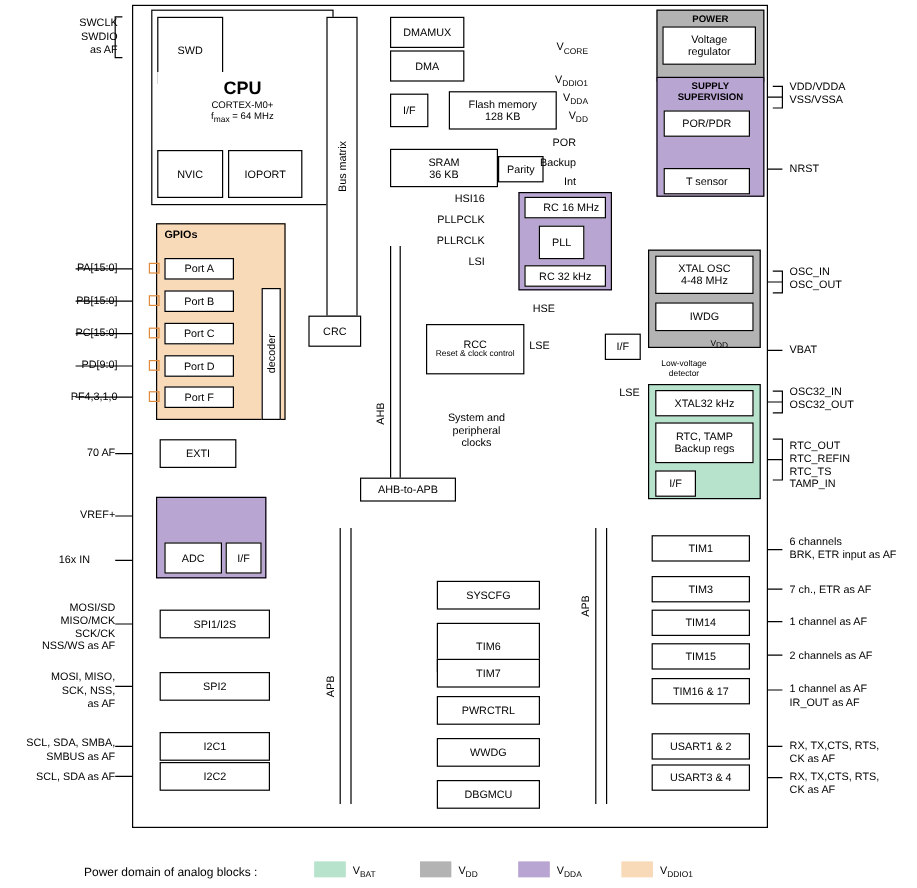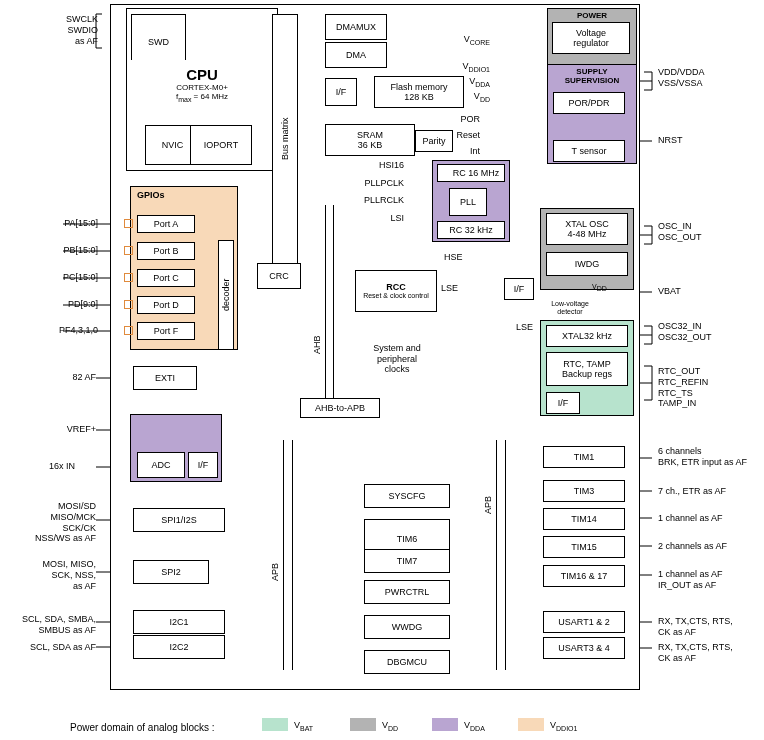--- a/index.html
+++ b/index.html
@@ -132,21 +132,21 @@
 </svg>
 
 <div class="lbl r" style="left:30px;top:14px;width:68px;">SWCLK
 SWDIO
 as AF</div>
 <div class="lbl r" style="left:18px;top:218px;width:80px;">PA[15:0]</div>
 <div class="lbl r" style="left:18px;top:245px;width:80px;">PB[15:0]</div>
 <div class="lbl r" style="left:18px;top:272px;width:80px;">PC[15:0]</div>
 <div class="lbl r" style="left:18px;top:299px;width:80px;">PD[9:0]</div>
 <div class="lbl r" style="left:18px;top:325px;width:80px;">PF4,3,1,0</div>
-<div class="lbl r" style="left:28px;top:372px;width:68px;">82 AF</div>
+<div class="lbl r" style="left:28px;top:372px;width:68px;">70 AF</div>
 <div class="lbl r" style="left:28px;top:424px;width:68px;">VREF+</div>
 <div class="lbl r" style="left:28px;top:461px;width:68px;text-align:center;">16x IN</div>
 <div class="lbl r" style="left:10px;top:501px;width:86px;">MOSI/SD
 MISO/MCK
 SCK/CK
 NSS/WS as AF</div>
 <div class="lbl r" style="left:10px;top:559px;width:86px;">MOSI, MISO,
 SCK, NSS,
 as AF</div>
 <div class="lbl r" style="left:0px;top:614px;width:96px;">SCL, SDA, SMBA,
@@ -179,21 +179,21 @@
 
 <div class="outer"></div>
 
 <div class="box" style="left:126px;top:8px;width:152px;height:163px;"></div>
 <div class="box" style="left:131px;top:14px;width:55px;height:56px;">SWD</div>
 <div class="box nb" style="left:131px;top:60px;width:142px;height:50px;flex-direction:column;">
   <div style="font-size:15px;font-weight:bold;">CPU</div>
   <div class="small">CORTEX-M0+</div>
   <div class="small">f<span class="sub">max</span> = 64 MHz</div>
 </div>
-<div class="box" style="left:131px;top:125px;width:55px;height:40px;margin-left:14px;">NVIC</div>
+<div class="box" style="left:131px;top:125px;width:55px;height:40px;">NVIC</div>
 <div class="box" style="left:190px;top:125px;width:62px;height:40px;">IOPORT</div>
 
 <div class="vert" style="left:272px;top:14px;width:26px;height:250px;">Bus matrix</div>
 
 <div class="box" style="left:325px;top:14px;width:62px;height:26px;">DMAMUX</div>
 <div class="box" style="left:325px;top:42px;width:62px;height:26px;">DMA</div>
 <div class="box" style="left:325px;top:78px;width:32px;height:28px;">I/F</div>
 <div class="box" style="left:374px;top:76px;width:90px;height:32px;white-space:pre-line;">Flash memory
 128 KB</div>
 <div class="box" style="left:325px;top:124px;width:90px;height:32px;white-space:pre-line;">SRAM
@@ -224,42 +224,42 @@
 
 <div class="lbl r" style="left:352px;top:160px;width:52px;">HSI16</div>
 <div class="lbl r" style="left:342px;top:178px;width:62px;">PLLPCLK</div>
 <div class="lbl r" style="left:342px;top:195px;width:62px;">PLLRCLK</div>
 <div class="lbl r" style="left:362px;top:213px;width:42px;">LSI</div>
 <div class="lbl" style="left:444px;top:252px;width:40px;">HSE</div>
 <div class="lbl" style="left:441px;top:283px;width:40px;">LSE</div>
 <div class="lbl" style="left:516px;top:322px;width:40px;">LSE</div>
 
 <div class="box" style="left:355px;top:270px;width:82px;height:42px;flex-direction:column;">
-  <div style="font-weight:bold;">RCC</div>
+  <div style="font-weight:normal;">RCC</div>
   <div class="tiny">Reset &amp; clock control</div>
 </div>
 <div class="box nb" style="left:352px;top:338px;width:90px;height:42px;flex-direction:column;white-space:pre-line;">System and
 peripheral
 clocks</div>
 
 <div class="abs" style="left:325px;top:205px;width:9px;height:205px;background:#fff;border-left:1px solid #000;border-right:1px solid #000;"></div>
 <div class="vert-lbl" style="left:312px;top:325px;width:12px;height:40px;">AHB</div>
 <div class="box" style="left:300px;top:398px;width:80px;height:20px;">AHB-to-APB</div>
 
 <div class="abs" style="left:283px;top:440px;width:10px;height:230px;background:#fff;border-left:1px solid #000;border-right:1px solid #000;"></div>
 <div class="vert-lbl" style="left:270px;top:552px;width:12px;height:40px;">APB</div>
 <div class="abs" style="left:496px;top:440px;width:10px;height:230px;background:#fff;border-left:1px solid #000;border-right:1px solid #000;"></div>
 <div class="vert-lbl" style="left:483px;top:485px;width:12px;height:40px;">APB</div>
 
 <div class="box dom-vdda" style="left:130px;top:414px;width:92px;height:68px;"></div>
 <div class="box" style="left:137px;top:452px;width:48px;height:26px;">ADC</div>
 <div class="box" style="left:188px;top:452px;width:30px;height:26px;">I/F</div>
 
 <div class="box" style="left:133px;top:508px;width:92px;height:24px;">SPI1/I2S</div>
-<div class="box" style="left:133px;top:560px;width:76px;height:24px;">SPI2</div>
+<div class="box" style="left:133px;top:560px;width:92px;height:24px;">SPI2</div>
 <div class="box" style="left:133px;top:610px;width:92px;height:24px;">I2C1</div>
 <div class="box" style="left:133px;top:635px;width:92px;height:24px;">I2C2</div>
 
 <div class="box" style="left:364px;top:484px;width:86px;height:24px;">SYSCFG</div>
 <div class="box" style="left:364px;top:519px;width:86px;height:41px;">TIM6</div>
 <div class="box" style="left:364px;top:549px;width:86px;height:24px;">TIM7</div>
 <div class="box" style="left:364px;top:580px;width:86px;height:24px;">PWRCTRL</div>
 <div class="box" style="left:364px;top:615px;width:86px;height:24px;">WWDG</div>
 <div class="box" style="left:364px;top:650px;width:86px;height:24px;">DBGMCU</div>
 
@@ -283,21 +283,21 @@
 <div class="lbl r" style="left:430px;top:91px;width:60px;">V<span class="sub">DD</span></div>
 
 <div class="box dom-vdda" style="left:547px;top:64px;width:90px;height:100px;flex-direction:column;justify-content:flex-start;padding-top:2px;">
   <div style="font-weight:bold;font-size:8px;white-space:pre-line;">SUPPLY
 SUPERVISION</div>
 </div>
 <div class="box" style="left:553px;top:92px;width:72px;height:22px;">POR/PDR</div>
 <div class="box" style="left:553px;top:140px;width:72px;height:22px;">T sensor</div>
 
 <div class="lbl r" style="left:410px;top:114px;width:70px;">POR</div>
-<div class="lbl r" style="left:410px;top:130px;width:70px;">Reset</div>
+<div class="lbl r" style="left:410px;top:130px;width:70px;">Backup</div>
 <div class="lbl r" style="left:410px;top:146px;width:70px;">Int</div>
 
 <div class="box dom-vdd" style="left:540px;top:208px;width:94px;height:82px;"></div>
 <div class="box" style="left:546px;top:213px;width:82px;height:32px;white-space:pre-line;">XTAL OSC
 4-48 MHz</div>
 <div class="box" style="left:546px;top:252px;width:82px;height:24px;">IWDG</div>
 <div class="box" style="left:504px;top:278px;width:30px;height:22px;">I/F</div>
 <div class="lbl c tiny" style="left:530px;top:300px;width:80px;white-space:pre-line;">Low-voltage
 detector</div>
 <div class="lbl tiny" style="left:592px;top:283px;width:30px;">V<span class="sub">DD</span></div>

